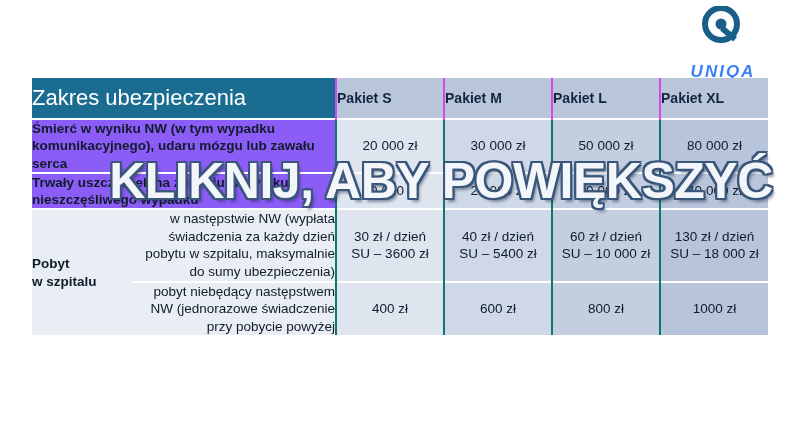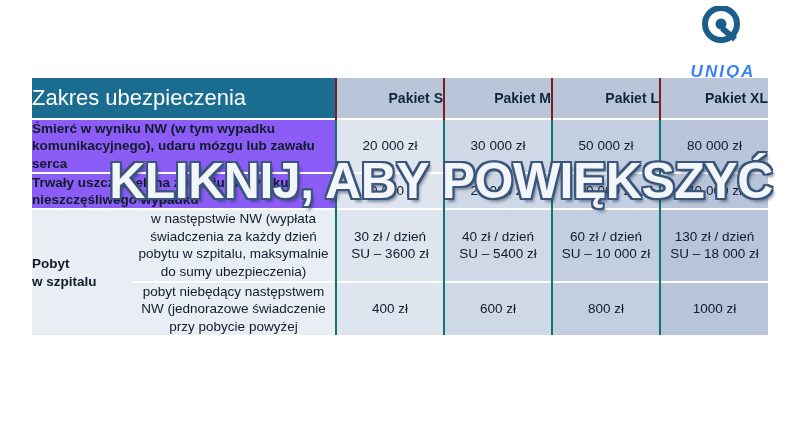--- a/index.html
+++ b/index.html
@@ -65,43 +65,43 @@
     font-weight: normal;
     text-align: left;
     padding: 10px 0 10px 14px;
     height: 40px;
   }
   .hdr-pkg {
     background: #b9c6da;
     color: #10263f;
     font-size: 14px;
     font-weight: bold;
-    text-align: right;
+    text-align: left;
     height: 40px;
-    border-left: 2px solid #7f1d1d;
+    border-left: 2px solid #d946ef;
   }
 
   
   .scope-cell {
     background: #8b5cf6;
     color: #101c2b;
     font-size: 13.5px;
     font-weight: bold;
     line-height: 1.28;
     padding: 8px 6px 8px 10px;
     text-align: left;
   }
   .scope-cell-sub {
     background: #e9eef4;
     color: #101c2b;
     font-size: 13.5px;
     font-weight: normal;
     line-height: 1.3;
     padding: 8px 6px 8px 10px;
-    text-align: center;
+    text-align: right;
     vertical-align: top;
   }
   .scope-label-left {
     background: #e9eef4;
     color: #101c2b;
     font-size: 13.5px;
     font-weight: bold;
     line-height: 1.3;
     padding: 8px 4px 8px 10px;
     text-align: left;

